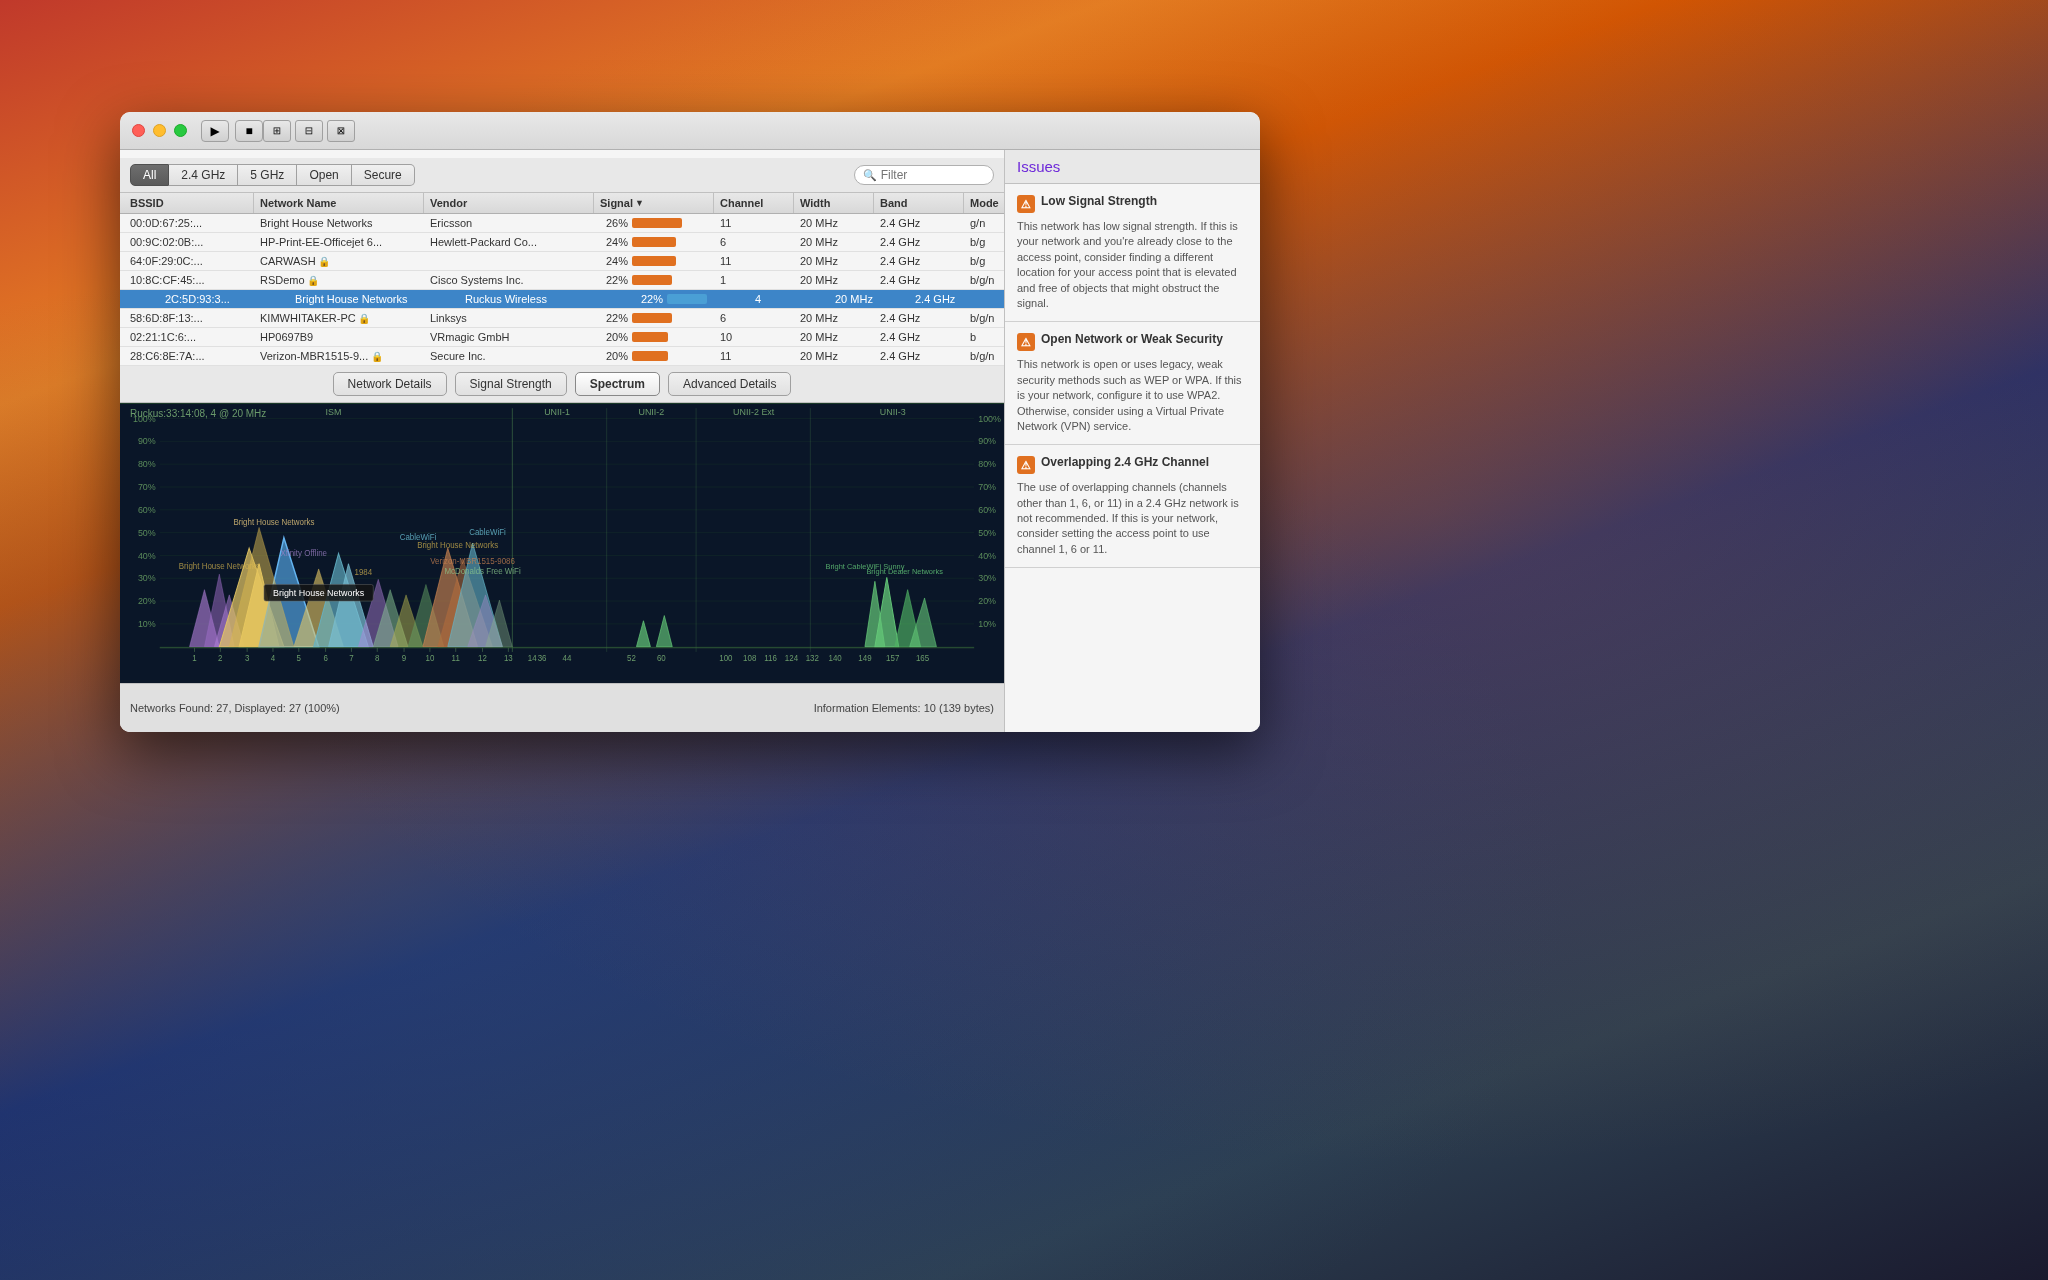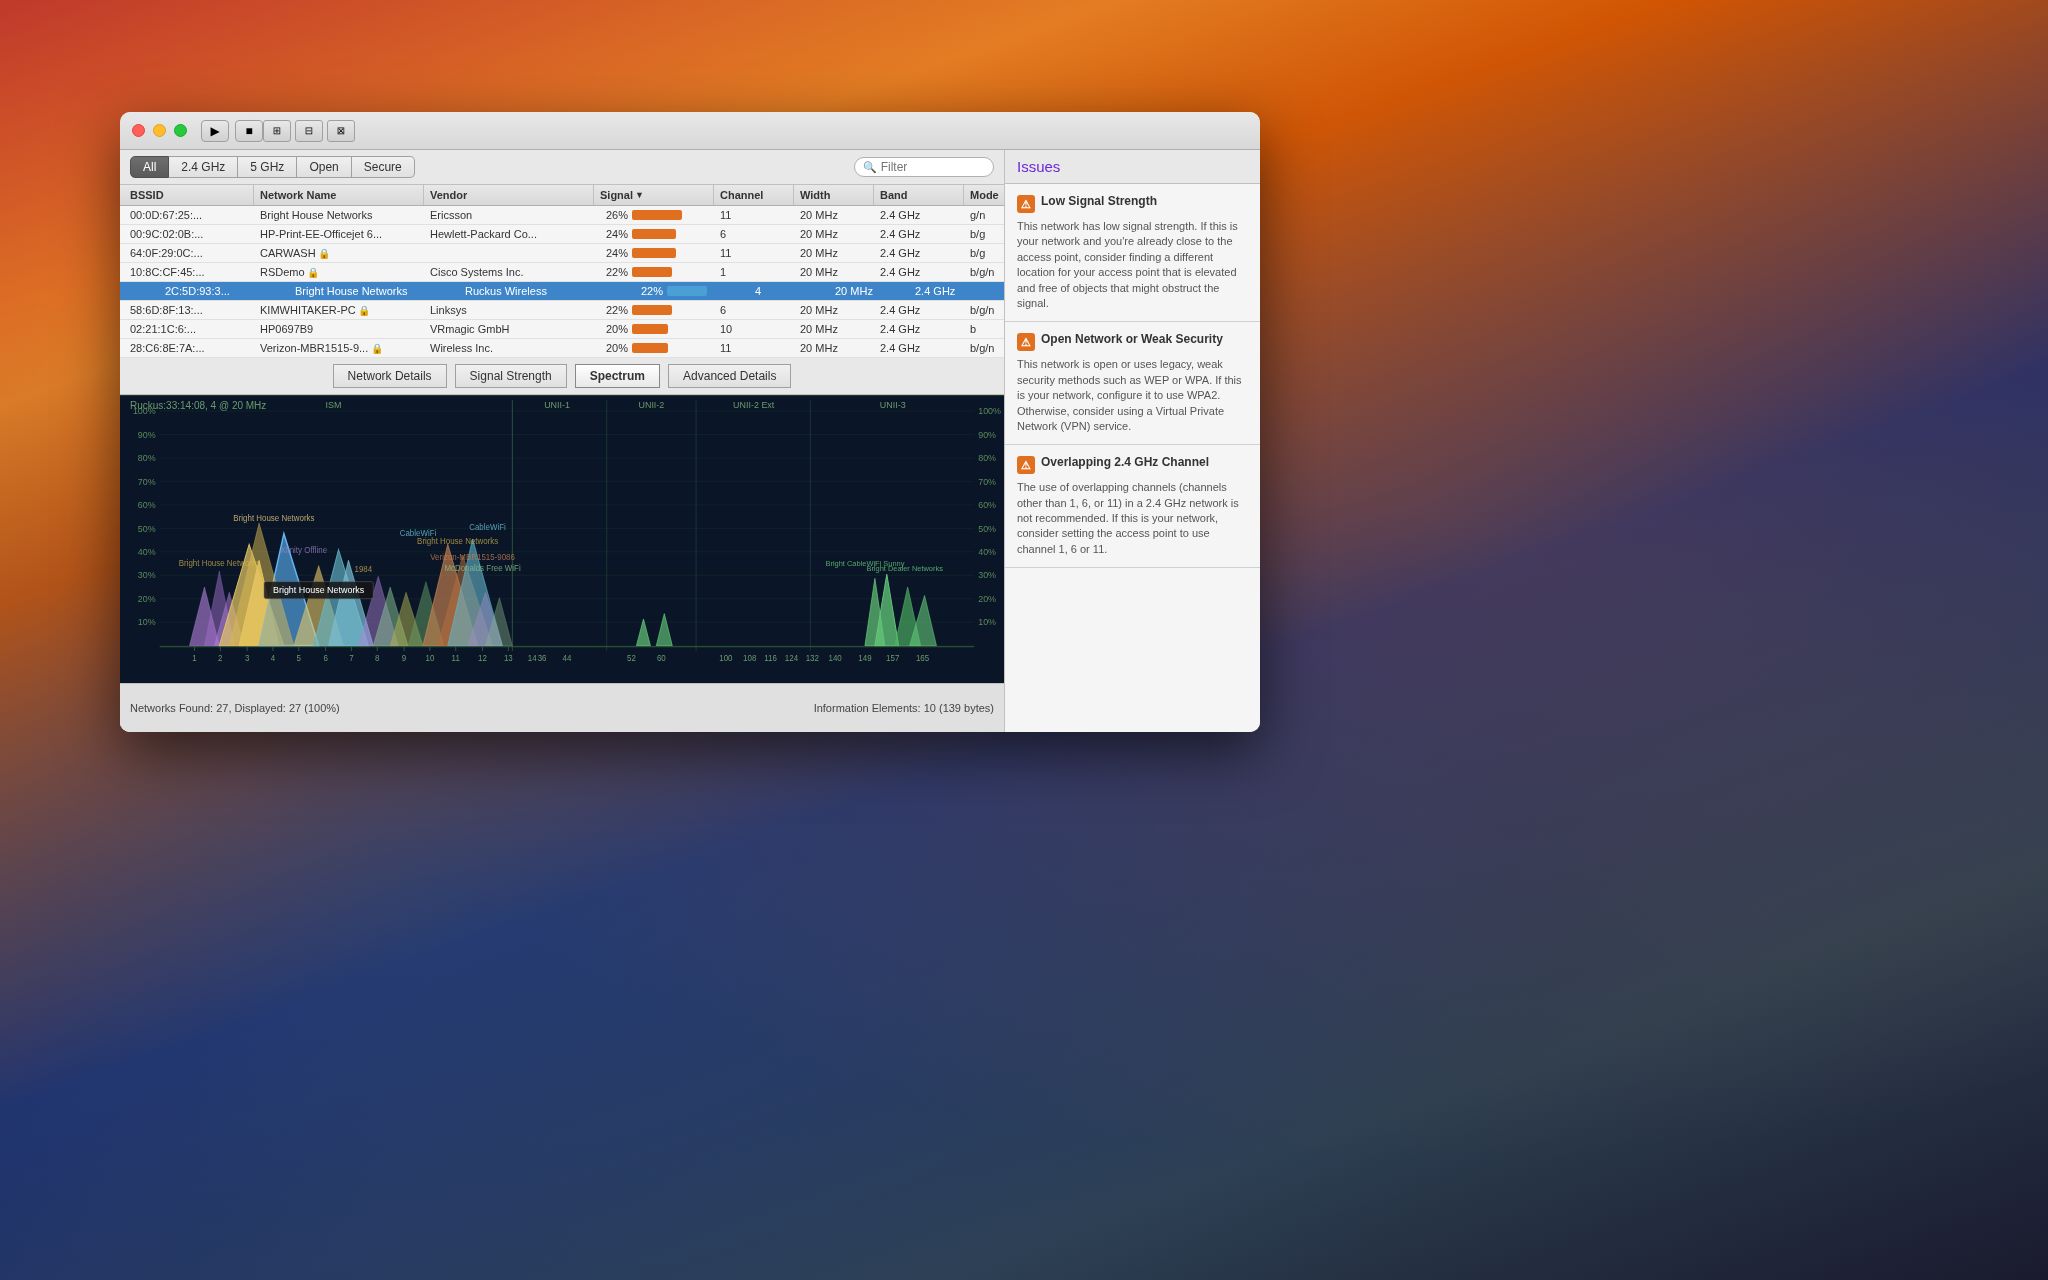--- a/index.html
+++ b/index.html
@@ -123,20 +123,21 @@
       overflow: hidden;
     }
 
     .toolbar {
       display: flex;
       align-items: center;
       padding: 6px 10px;
       background: #e8e8e8;
       border-bottom: 1px solid #c0c0c0;
       gap: 6px;
+      margin-top: 8px;
     }
 
     .filter-tabs {
       display: flex;
       gap: 0;
     }
 
     .filter-tab {
       padding: 3px 12px;
       font-size: 12px;
@@ -257,21 +258,21 @@
       padding: 6px 10px;
       background: #e8e8e8;
       border-bottom: 1px solid #c0c0c0;
       gap: 8px;
     }
 
     .tab {
       padding: 4px 14px;
       font-size: 12px;
       border: 1px solid #a0a0a0;
-      border-radius: 0;
+      border-radius: 5px;
       cursor: pointer;
       background: linear-gradient(180deg, #f0f0f0 0%, #e0e0e0 100%);
       color: #333;
     }
 
     .tab.active {
       background: linear-gradient(180deg, #ffffff 0%, #e8e8e8 100%);
       border-color: #888;
       font-weight: 600;
     }
@@ -539,21 +540,21 @@
           <div class="td">10</div>
           <div class="td">20 MHz</div>
           <div class="td">2.4 GHz</div>
           <div class="td">b</div>
 
         </div>
 
         <div class="table-row">
           <div class="td">28:C6:8E:7A:...</div>
           <div class="td">Verizon-MBR1515-9... <span class="lock-icon">🔒</span></div>
-          <div class="td">Wireless Inc.</div>
+          <div class="td">Secure Inc.</div>
           <div class="td">
             <div class="signal-bar-container">
               <span class="signal-pct">20%</span>
               <div class="signal-bar" style="width:36px;"></div>
             </div>
           </div>
           <div class="td">11</div>
           <div class="td">20 MHz</div>
           <div class="td">2.4 GHz</div>
           <div class="td">b/g/n</div>

